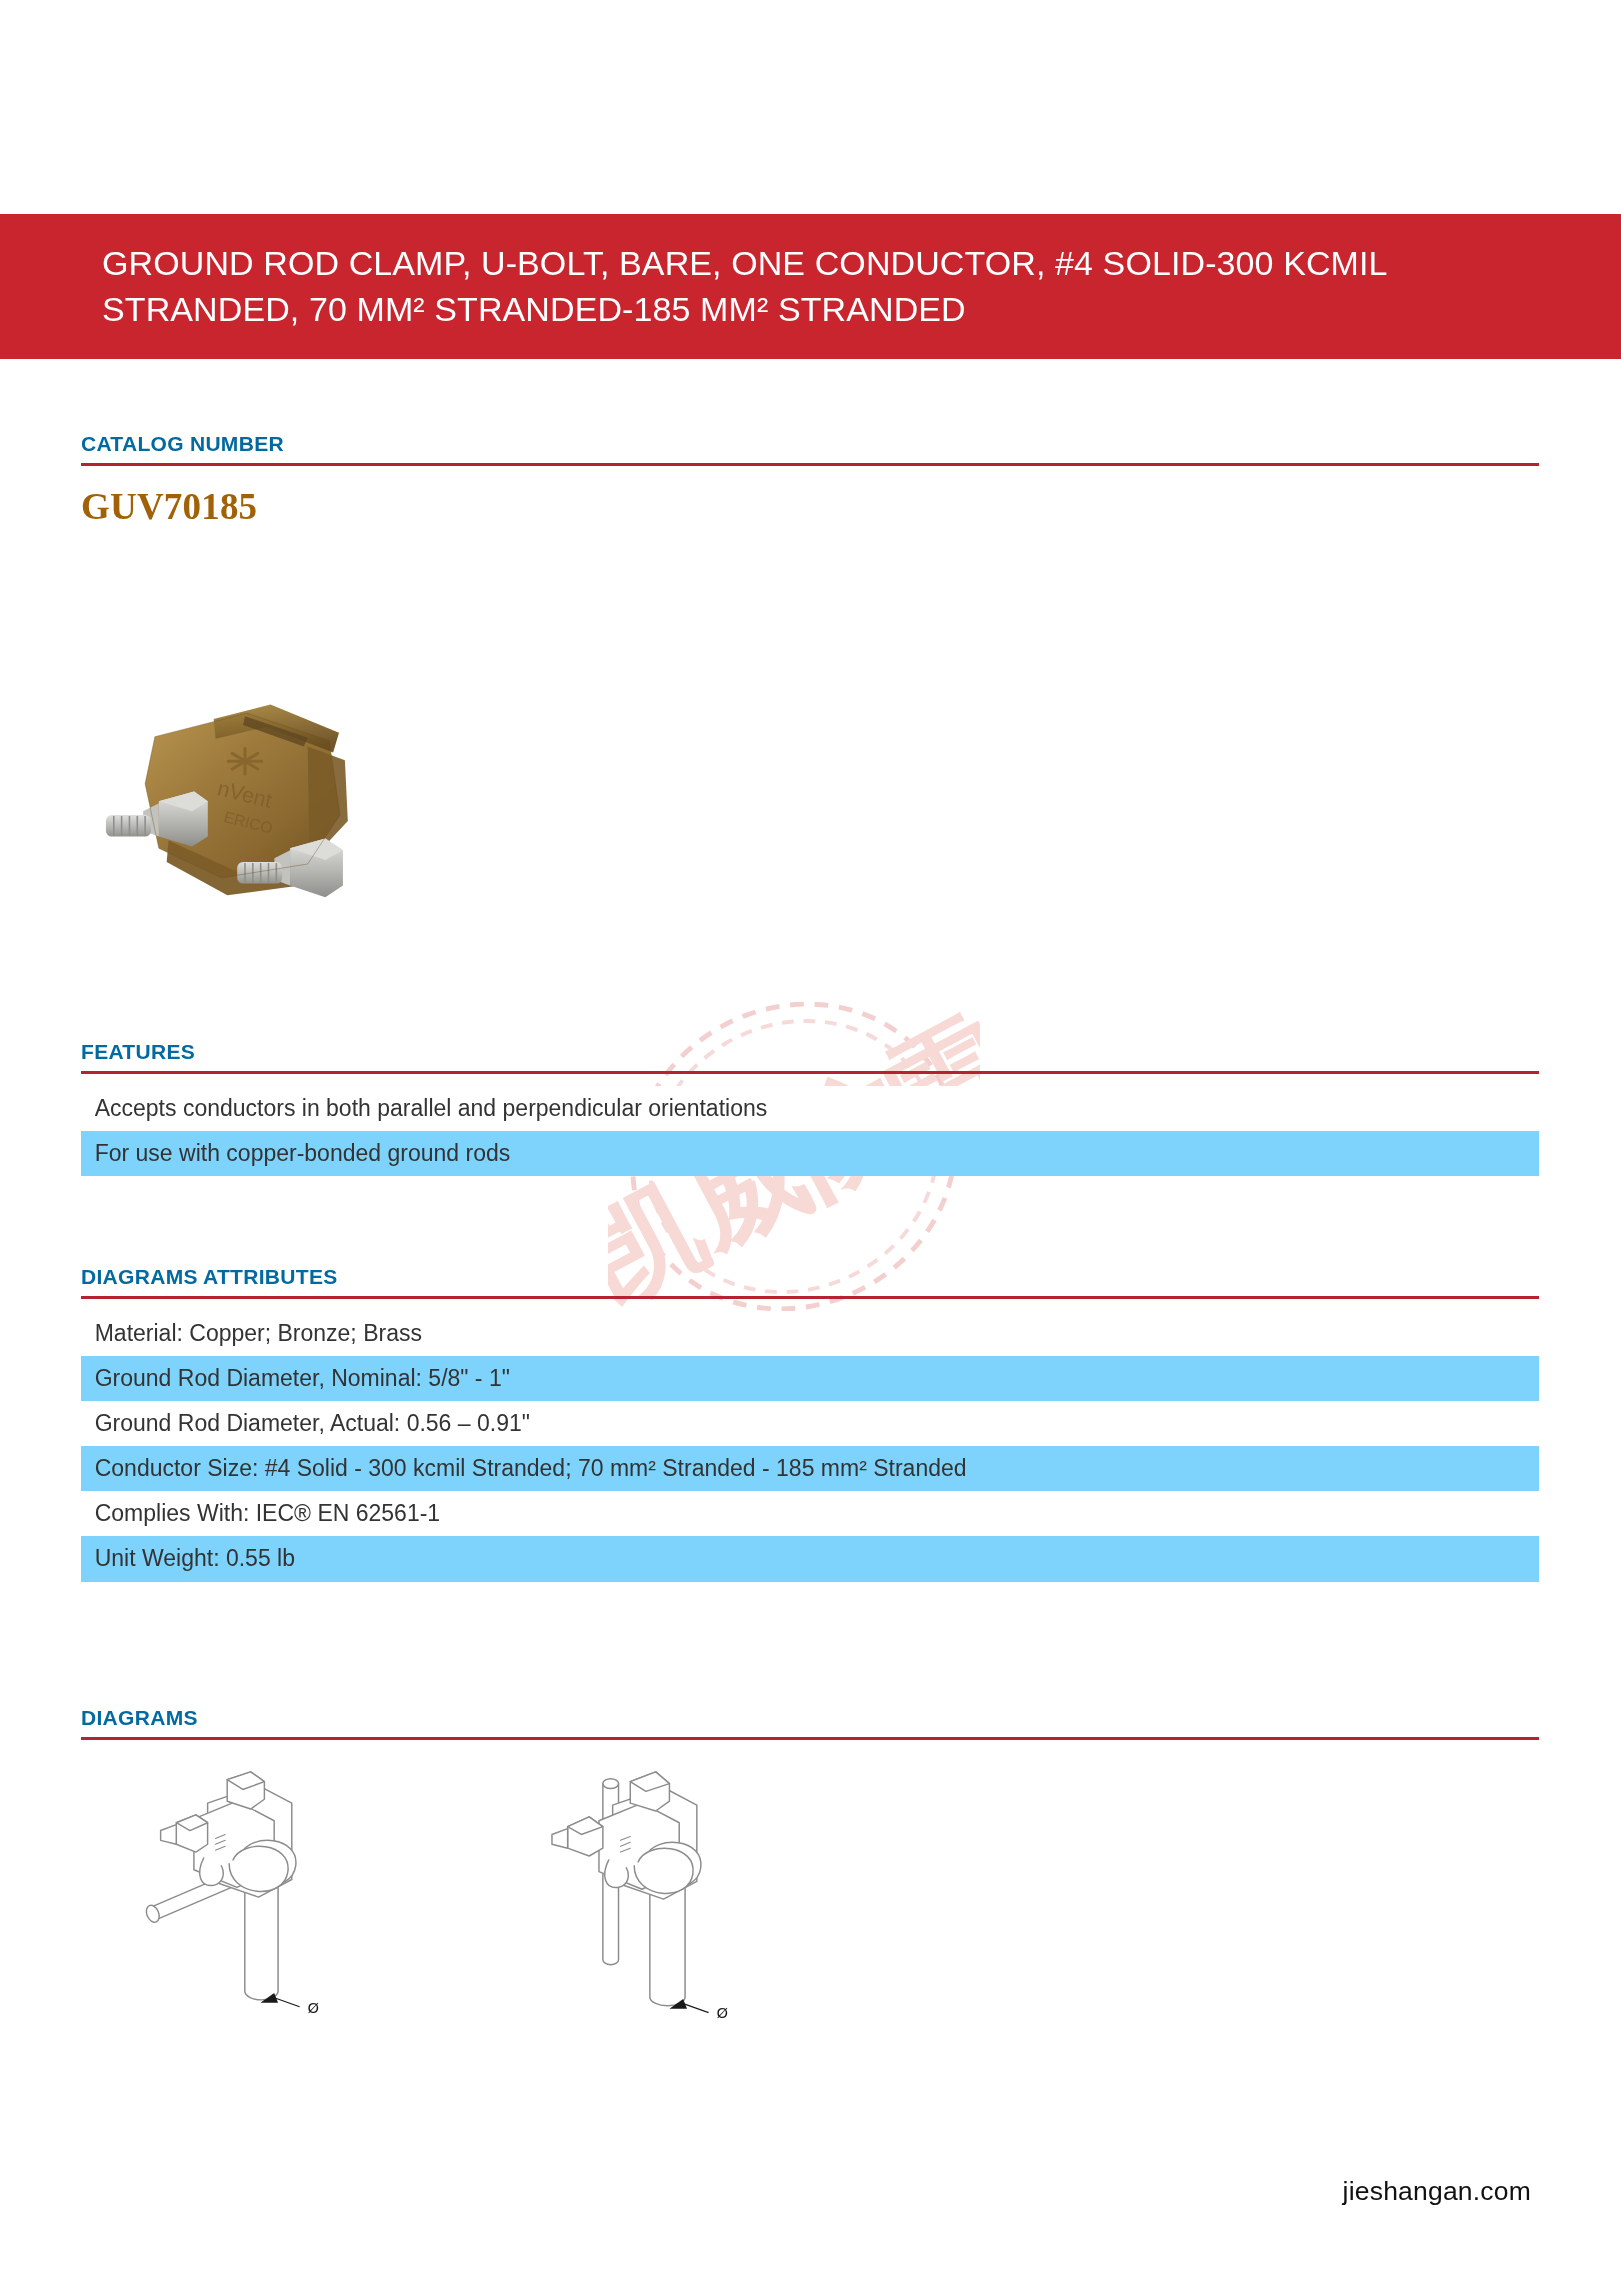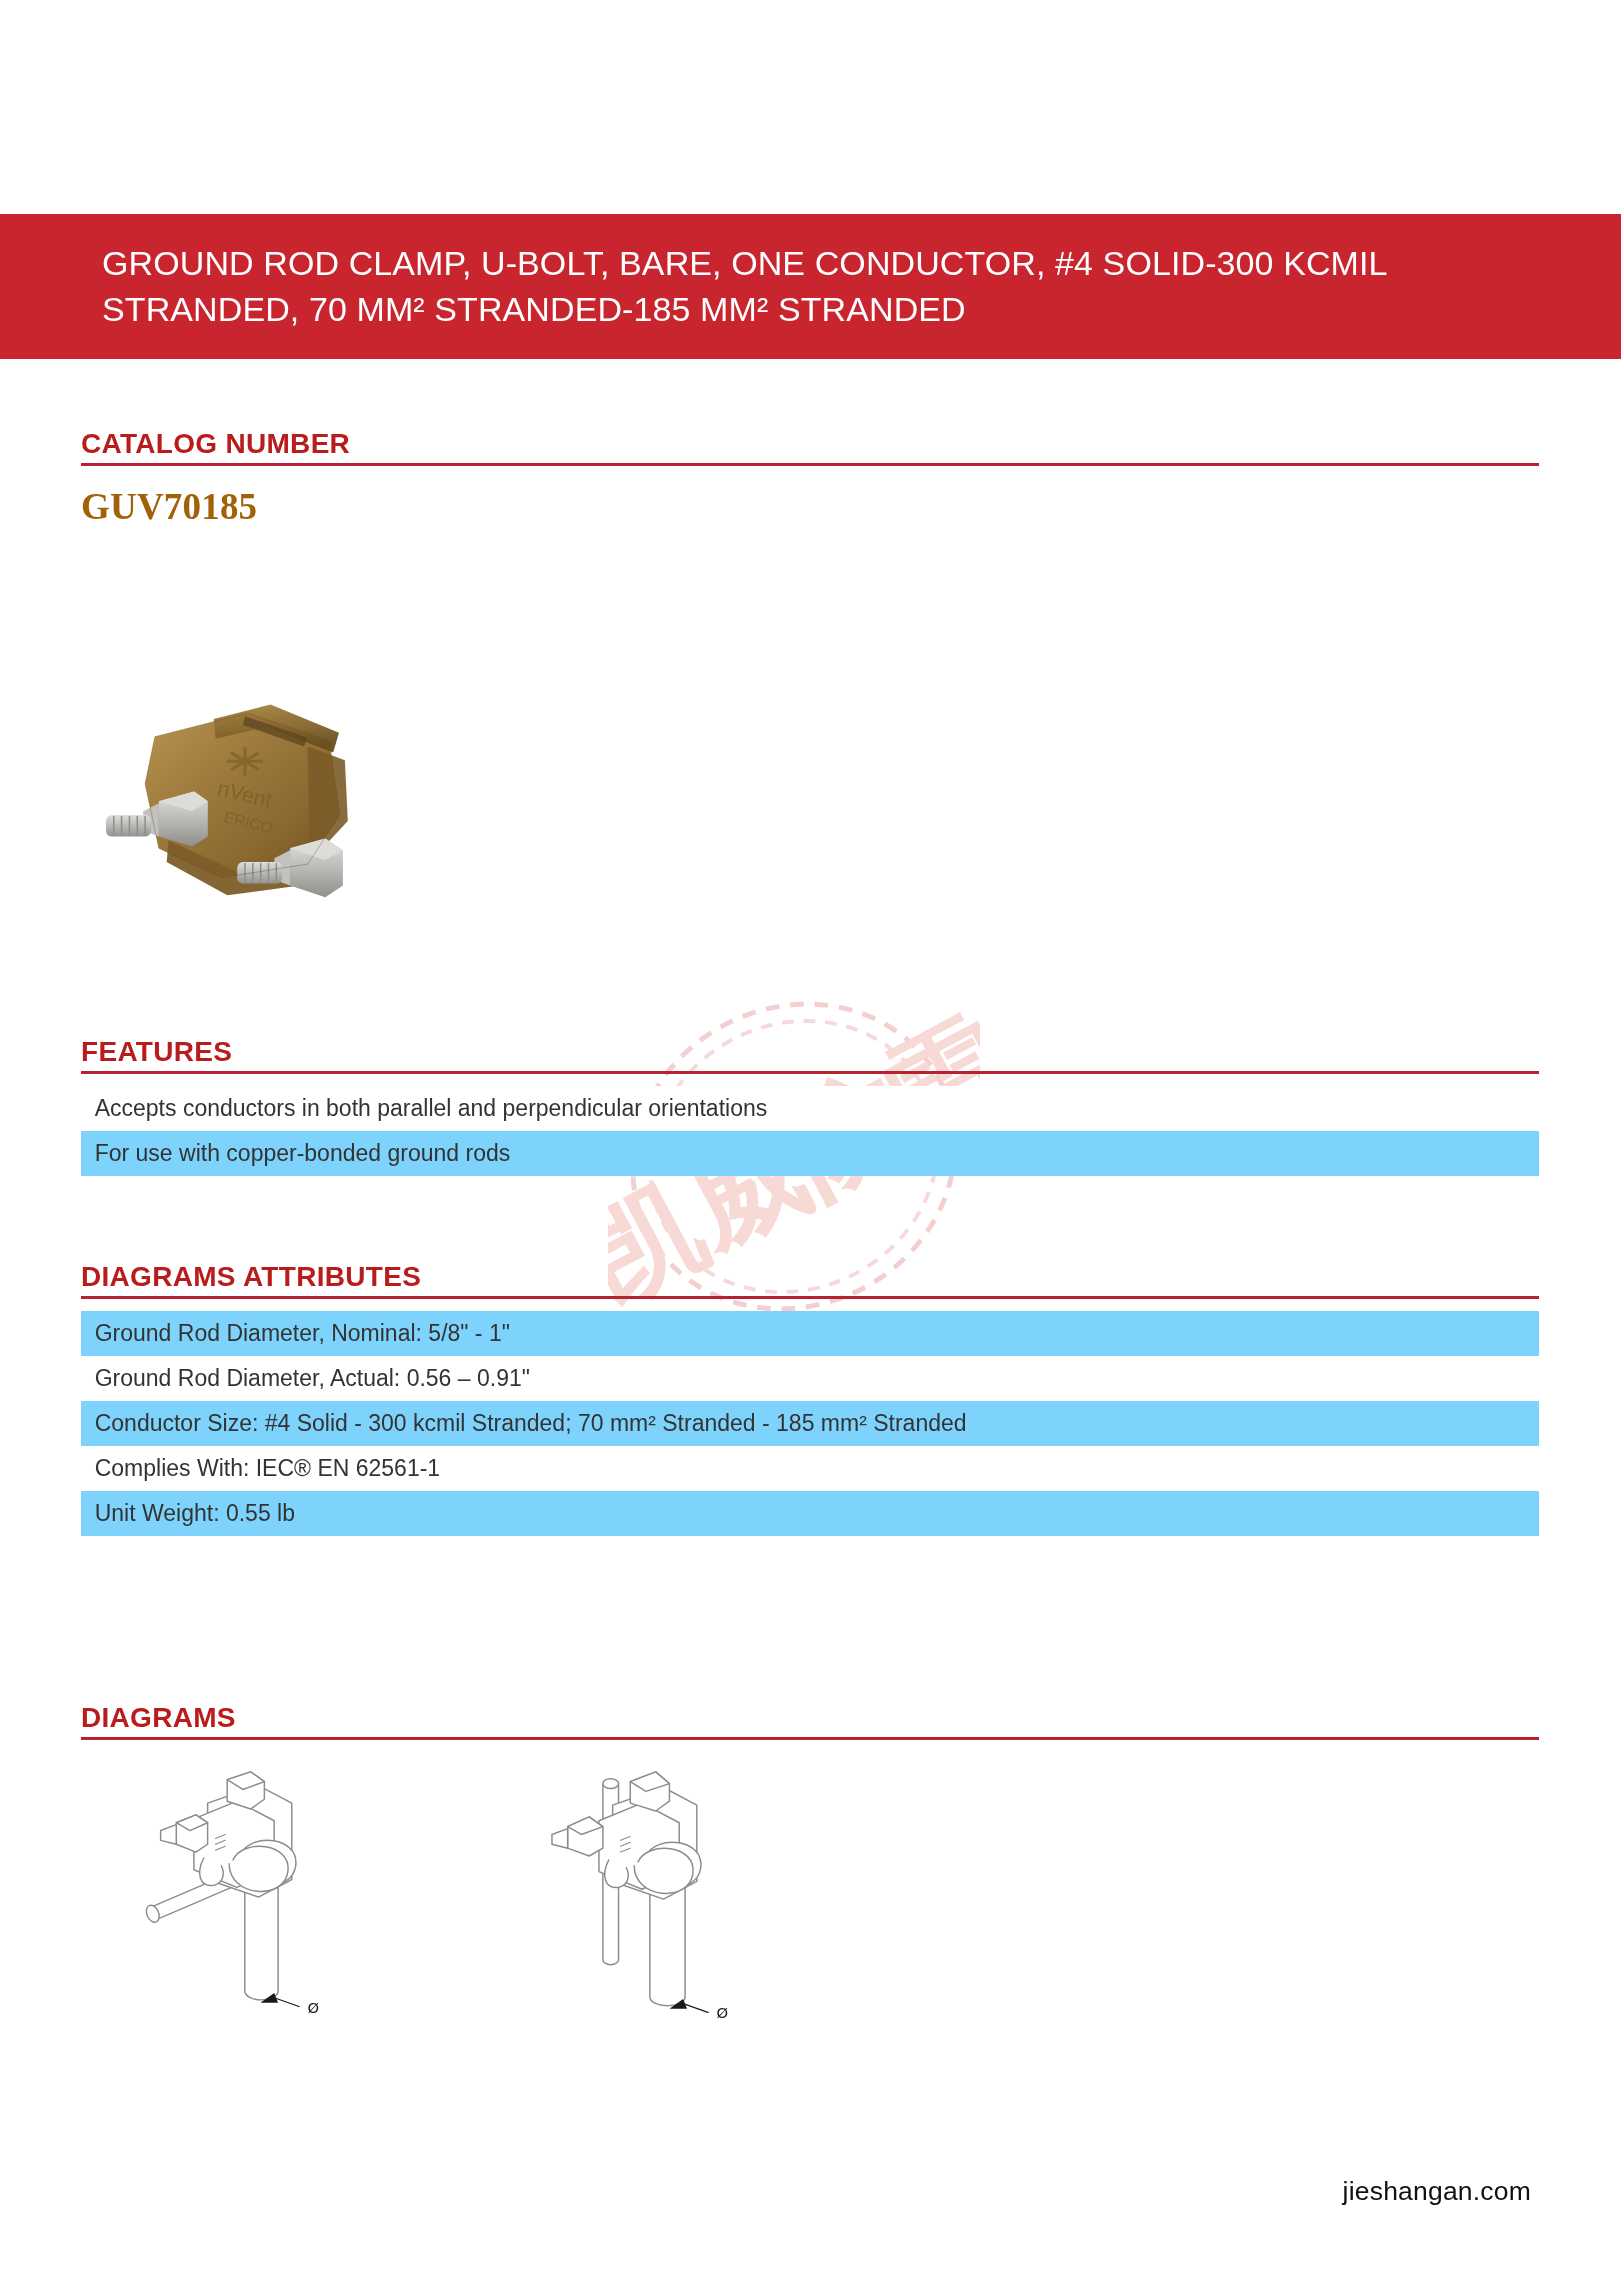--- a/index.html
+++ b/index.html
@@ -51,23 +51,23 @@
   }
 
   
   .section-head {
     position: absolute;
     left: 81px;
     width: 1458px;
     z-index: 3;
   }
   .section-head .label {
-    font-size: 28px;
+    font-size: 21px;
     font-weight: bold;
-    color: #b91c1c;
+    color: #0369a1;
     letter-spacing: 0.3px;
     line-height: 25.5px;
     font-family: "Liberation Sans", sans-serif;
   }
   .section-head .rule {
     margin-top: 6.9px;
     height: 2.9px;
     width: 100%;
     background: #B52330;
   }
@@ -259,20 +259,21 @@
 <div class="striped features-list">
   <div class="row">Accepts conductors in both parallel and perpendicular orientations</div>
   <div class="row alt">For use with copper-bonded ground rods</div>
 </div>
 
 <div class="section-head attributes-head">
   <div class="label">DIAGRAMS ATTRIBUTES</div>
   <div class="rule"></div>
 </div>
 <div class="striped attributes-list">
+  <div class="row">Material: Copper; Bronze; Brass</div>
   <div class="row alt">Ground Rod Diameter, Nominal: 5/8" - 1"</div>
   <div class="row">Ground Rod Diameter, Actual: 0.56 – 0.91"</div>
   <div class="row alt">Conductor Size: #4 Solid - 300 kcmil Stranded; 70 mm² Stranded - 185 mm² Stranded</div>
   <div class="row">Complies With: IEC® EN 62561-1</div>
   <div class="row alt">Unit Weight: 0.55 lb</div>
 </div>
 
 <div class="section-head diagrams-head">
   <div class="label">DIAGRAMS</div>
   <div class="rule"></div>

